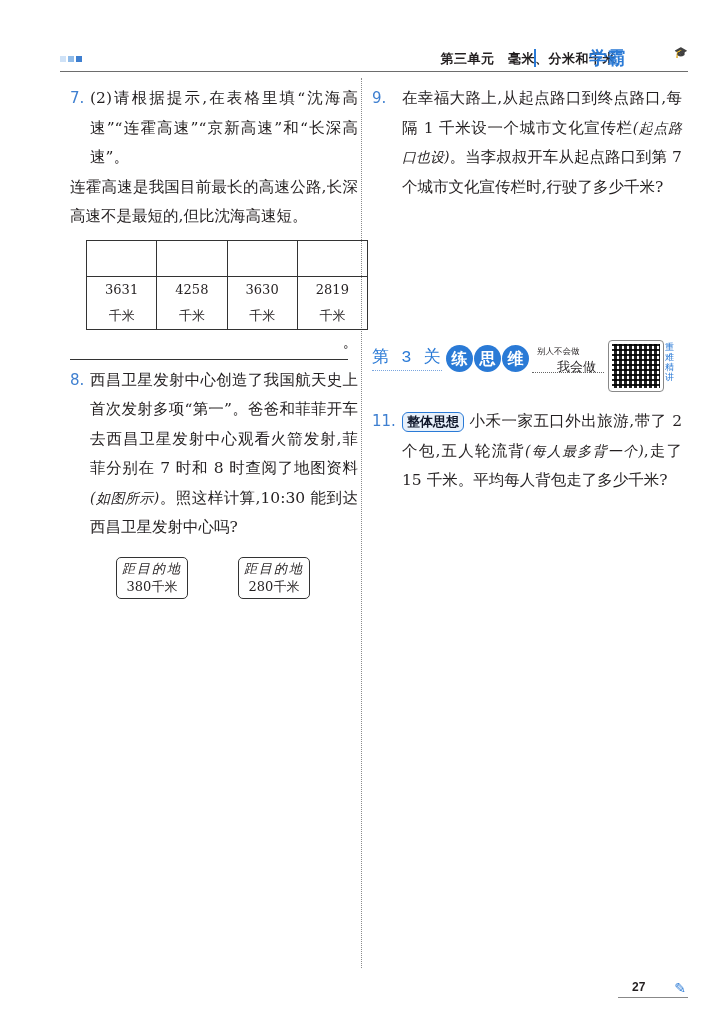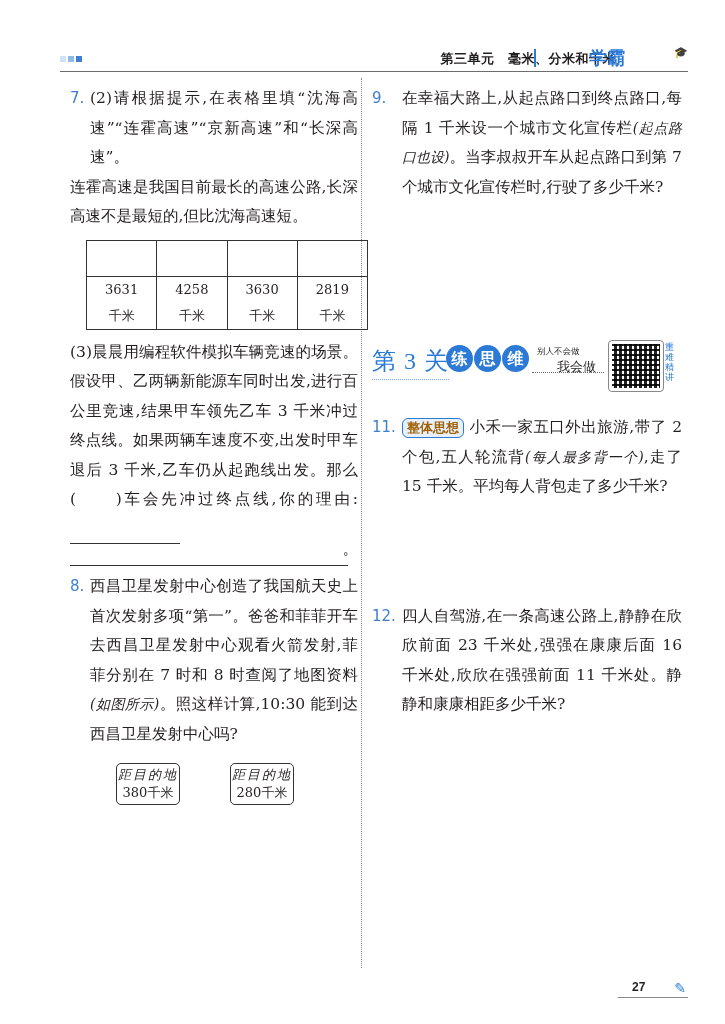--- a/index.html
+++ b/index.html
@@ -28,36 +28,36 @@
 
   table.roads { border-collapse: collapse; width: 282px; margin: 8px 0 8px -4px; }
   table.roads td { border: 1.2px solid #333; width: 25%; text-align: center; font-size: 13px; line-height: 26px; }
   table.roads tr.empty td { height: 36px; }
 
   .uline { display: inline-block; border-bottom: 1px solid #333; height: 18px; vertical-align: bottom; }
   .fullline { display: block; border-bottom: 1px solid #333; height: 22px; width: 278px; margin-right: 8px; }
   .period { position: absolute; right: 0; bottom: 2px; }
 
   .signs { display: flex; gap: 50px; margin: 14px 0 0 26px; }
-  .sign { border: 1.5px solid #333; border-radius: 5px; width: 64px; height: 42px; text-align: center; font-size: 13px; line-height: 18px; padding-top: 2px; }
+  .sign { border: 1.5px solid #333; border-radius: 5px; width: 72px; height: 42px; text-align: center; font-size: 13px; line-height: 18px; padding-top: 2px; }
   .sign .t { font-style: italic; letter-spacing: 2px; }
 
   .section { position: absolute; left: 372px; top: 340px; width: 310px; height: 50px; }
-  .section .lvl { position: absolute; left: 0; top: 5px; font-family: Liberation Serif, serif; font-size: 24px; color: #2a7ad6; border-bottom: 1.5px dotted #7aa6df; padding-bottom: 2px; letter-spacing: 1px; }
+  .section .lvl { position: absolute; left: 0; top: 5px; font-family: Liberation Mono, monospace; font-size: 17px; color: #2a7ad6; border-bottom: 1.5px dotted #7aa6df; padding-bottom: 2px; letter-spacing: 1px; }
   .section .bubbles { position: absolute; left: 74px; top: 5px; display: flex; gap: 1px; }
   .section .bubbles span { width: 27px; height: 27px; border-radius: 50%; background: #2a7ad6; color: #fff; font-family: "DejaVu Sans", sans-serif; font-size: 16px; font-weight: bold; text-align: center; line-height: 27px; }
   .section .tag1 { position: absolute; left: 165px; top: 6px; font-family: "DejaVu Sans", sans-serif; font-size: 8.5px; }
   .section .tag2 { position: absolute; left: 185px; top: 18px; font-family: "DejaVu Sans", sans-serif; font-size: 13px; }
   .section .arrowline { position: absolute; left: 160px; top: 32px; width: 72px; border-bottom: 1px dotted #666; }
   .section .qr { position: absolute; left: 236px; top: 0; width: 56px; height: 52px; border: 1.5px solid #888; border-radius: 4px; padding: 3px;
     background-image: repeating-linear-gradient(90deg, #222 0 3px, #fff 3px 5px), repeating-linear-gradient(0deg, #222 0 2px, #fff 2px 5px);
     background-blend-mode: multiply; background-clip: content-box; }
   .section .qrtext { position: absolute; left: 293px; top: 2px; width: 12px; font-family: "DejaVu Sans", sans-serif; font-size: 9px; line-height: 10px; color: #2a7ad6; }
 
-  .badge { display: inline-block; border: 1.5px solid #2a7ad6; border-radius: 6px; color: #a16207; font-family: Liberation Sans, sans-serif; font-size: 13px; line-height: 18px; padding: 0 4px; background: #e8f1fb; font-weight: bold; }
+  .badge { display: inline-block; border: 1.5px solid #2a7ad6; border-radius: 6px; color: #0f172a; font-family: Liberation Sans, sans-serif; font-size: 13px; line-height: 18px; padding: 0 4px; background: #e8f1fb; font-weight: bold; }
 
   .footer { position: absolute; left: 618px; top: 980px; width: 70px; height: 18px; border-bottom: 1px solid #888; }
   .footer .num { position: absolute; left: 14px; top: 0; font-family: Liberation Sans, sans-serif; font-size: 12px; font-weight: bold; }
   .footer .pencil { position: absolute; right: 2px; top: 0; color: #2a7ad6; font-size: 14px; }
 </style>
 </head>
 <body>
 
 <div class="header">
   <div class="dots">
@@ -89,23 +89,20 @@
         <td></td>
       </tr>
       <tr>
         <td><span>3631</span><br><span>千米</span></td>
         <td><span>4258</span><br><span>千米</span></td>
         <td><span>3630</span><br><span>千米</span></td>
         <td><span>2819</span><br><span>千米</span></td>
       </tr>
     </tbody>
       </table>
-    <div class="p" style="margin-left:-20px">
-      <span>(3)晨晨用编程软件模拟车辆竞速的场景。假设甲、乙两辆新能源车同时出发,进行百公里竞速,结果甲车领先乙车 3 千米冲过终点线。如果两辆车速度不变,出发时甲车退后 3 千米,乙车仍从起跑线出发。那么(　　)车会先冲过终点线,你的理由:</span><span class="uline" style="width:110px"></span>
-    </div>
     <div style="position:relative;margin-left:-20px">
       <span class="fullline"></span>
       <span class="period">。</span>
     </div>
   </div>
 
   <div class="q" style="margin-top:6px">
     <span class="qnum">8.</span>
     <div class="p">
       <span>西昌卫星发射中心创造了我国航天史上首次发射多项“第一”。爸爸和菲菲开车去西昌卫星发射中心观看火箭发射,菲菲分别在 7 时和 8 时查阅了地图资料</span><span class="hand">(如图所示)</span><span>。照这样计算,10:30 能到达西昌卫星发射中心吗?</span>
@@ -140,29 +137,25 @@
       <span>维</span>
   </div>
   <div class="tag1">别人不会做</div>
   <div class="tag2">我会做</div>
   <div class="arrowline"></div>
   <div class="qr"></div>
   <div class="qrtext">重难精讲</div>
 </div>
 
 <div class="col col-right" style="top:405px">
-  <div class="q" style="margin-top:8px">
+  <div class="q" style="margin-top:2px">
     <span class="qnum">11.</span>
     <div class="p">
       <span class="badge">整体思想</span>
       <span>小禾一家五口外出旅游,带了 2 个包,五人轮流背</span><span class="hand">(每人最多背一个)</span><span>,走了 15 千米。平均每人背包走了多少千米?</span>
     </div>
-  </div>
-  <div class="q" style="margin-top:100px">
-    <span class="qnum">12.</span>
-    <div class="p">四人自驾游,在一条高速公路上,静静在欣欣前面 23 千米处,强强在康康后面 16 千米处,欣欣在强强前面 11 千米处。静静和康康相距多少千米?</div>
   </div>
 </div>
 
 <div class="footer">
   <span class="num">27</span>
   <span class="pencil">✎</span>
 </div>
 
 </body></html>

